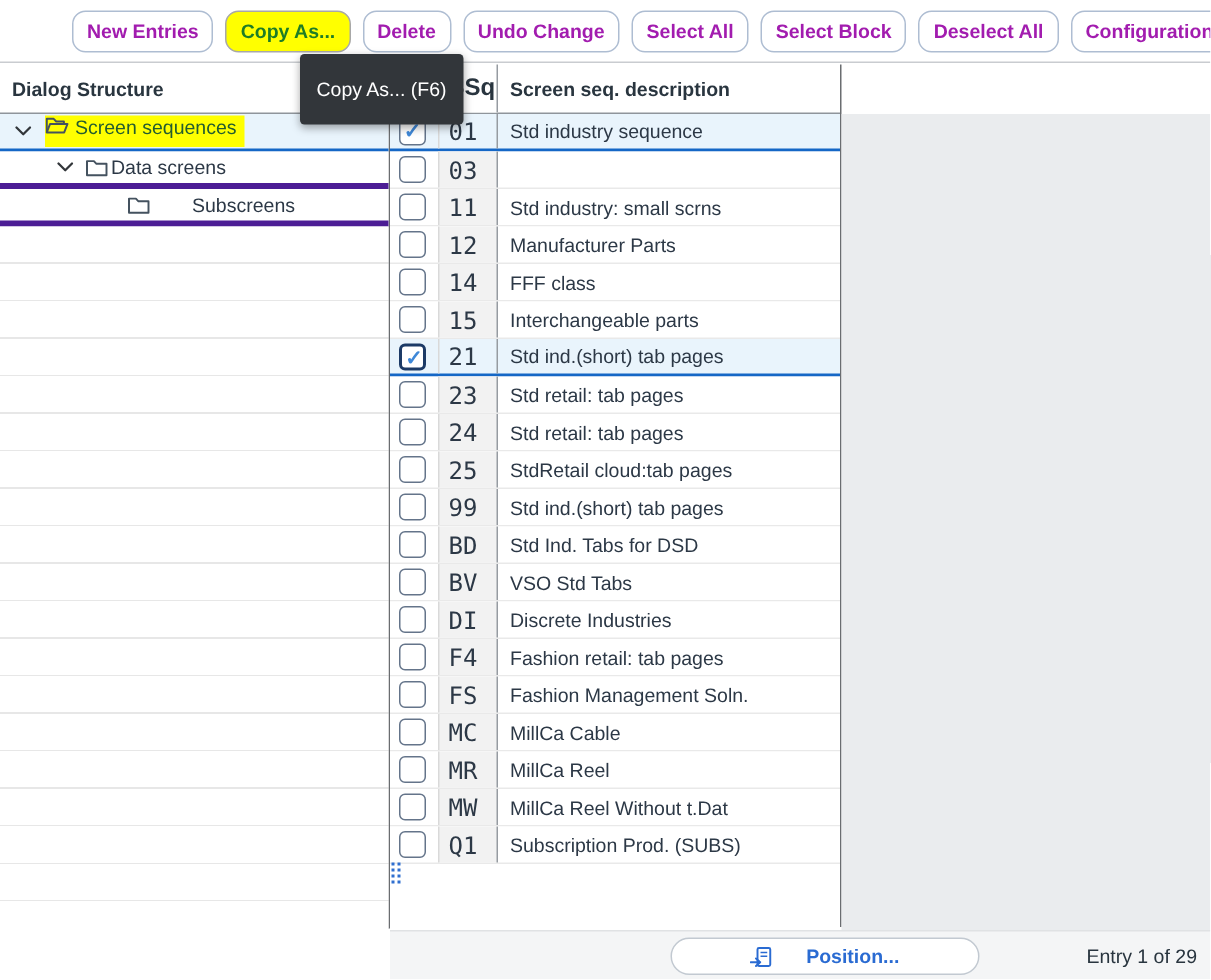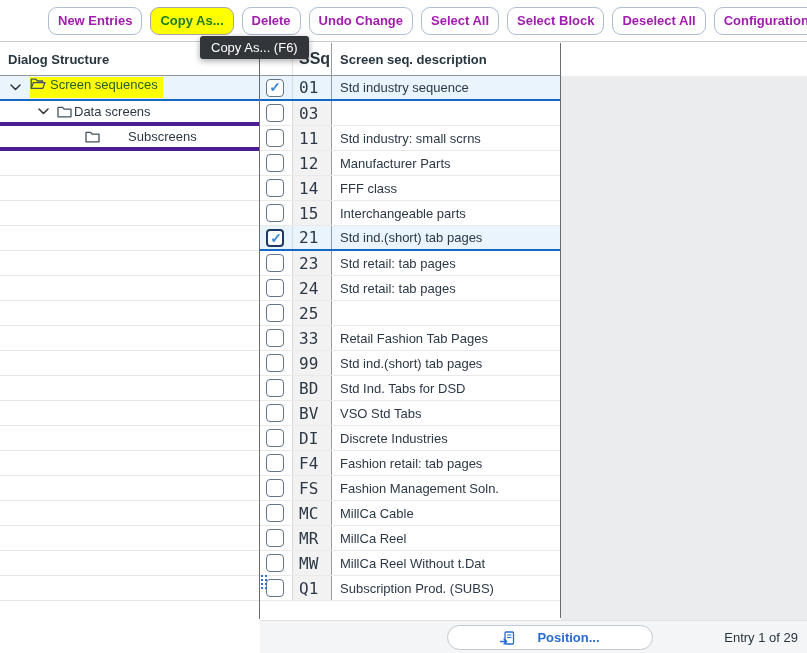--- a/index.html
+++ b/index.html
@@ -9,21 +9,21 @@
   
   .toolbar{position:absolute;left:0;top:0;width:807px;height:42px;box-sizing:border-box;
            border-bottom:1px solid #c9ccd0;display:flex;align-items:center;gap:8px;padding-left:48px;background:#fff;}
   .tb-btn{height:28px;padding:0 9px;border:1px solid #aebdd2;border-radius:9px;background:#fff;
           color:#a21caf;font-family:"Liberation Sans",sans-serif;font-size:13px;font-weight:700;
           display:flex;align-items:center;white-space:nowrap;cursor:pointer;}
   .tb-btn.hl{background:#ffff00;border-color:#a8a8a8;color:#1e7d26;}
 
   
   .tooltip{position:absolute;left:200px;top:36px;z-index:30;background:#32363a;color:#fff;
-           font-size:13px;padding:4px 11px;border-radius:3px;box-shadow:0 2px 6px rgba(0,0,0,.35);white-space:nowrap;}
+           font-size:13px;padding:16px 11px;border-radius:3px;box-shadow:0 2px 6px rgba(0,0,0,.35);white-space:nowrap;}
 
   
   .left-panel{position:absolute;left:0;top:43px;width:259px;height:576px;background:#fff;
               border-right:1px solid #6a6d70;box-sizing:content-box;display:flex;flex-direction:column;}
   .lp-header{height:33px;box-sizing:border-box;border-bottom:1px solid #8f959b;display:flex;align-items:center;
              padding-left:8px;font-size:13px;font-weight:700;color:#29353f;background:#fff;flex:0 0 auto;}
   .tree-row{height:25px;box-sizing:border-box;border-bottom:4px solid #4c1d95;display:flex;align-items:center;
             font-size:13px;color:#2c3846;cursor:pointer;flex:0 0 auto;background:#fff;}
   .tree-row.selected{background:#e9f4fc;border-bottom:2px solid #1567c6;}
   .tree-row .chev{display:flex;align-items:center;flex:0 0 auto;}
@@ -240,29 +240,23 @@
           </div>
           <div class="cell-ssq">24</div>
           <div class="cell-desc">Std retail: tab pages</div>
         </div>
 
         <div class="row">
           <div class="cell-cb">
             <span class="checkbox"></span>
           </div>
           <div class="cell-ssq">25</div>
-        </div>
-
-        <div class="row">
-          <div class="cell-cb">
-            <span class="checkbox"></span>
-          </div>
-          <div class="cell-ssq">33</div>
-          <div class="cell-desc">Retail Fashion Tab Pages</div>
-        </div>
+          <div class="cell-desc">StdRetail cloud:tab pages</div>
+        </div>
+
 
         <div class="row">
           <div class="cell-cb">
             <span class="checkbox"></span>
           </div>
           <div class="cell-ssq">99</div>
           <div class="cell-desc">Std ind.(short) tab pages</div>
         </div>
 
         <div class="row">

